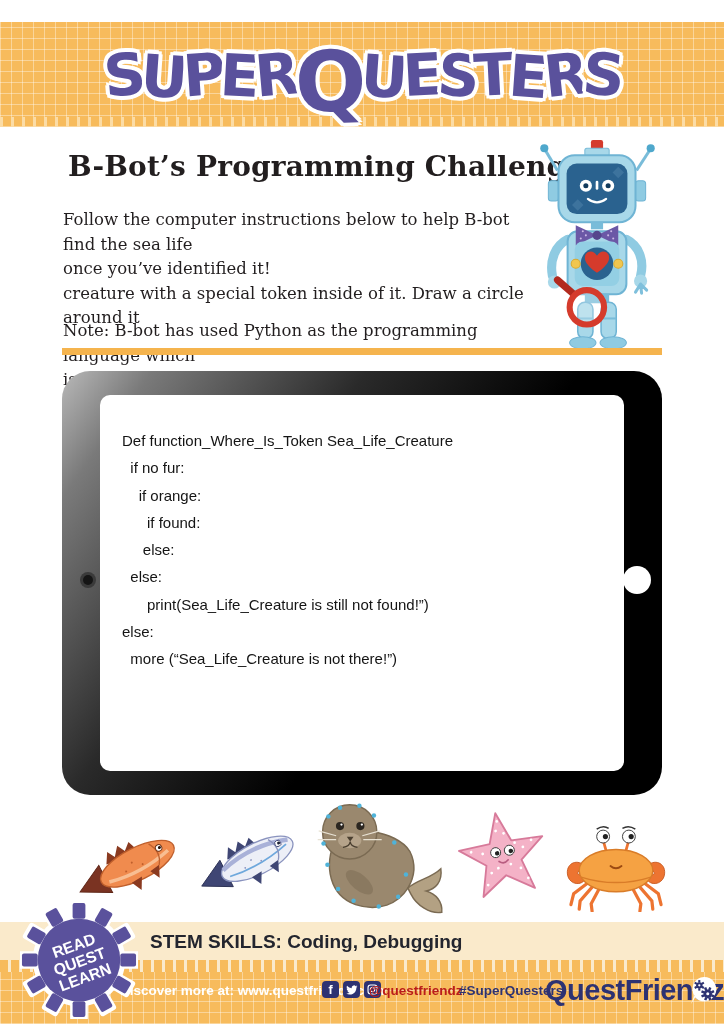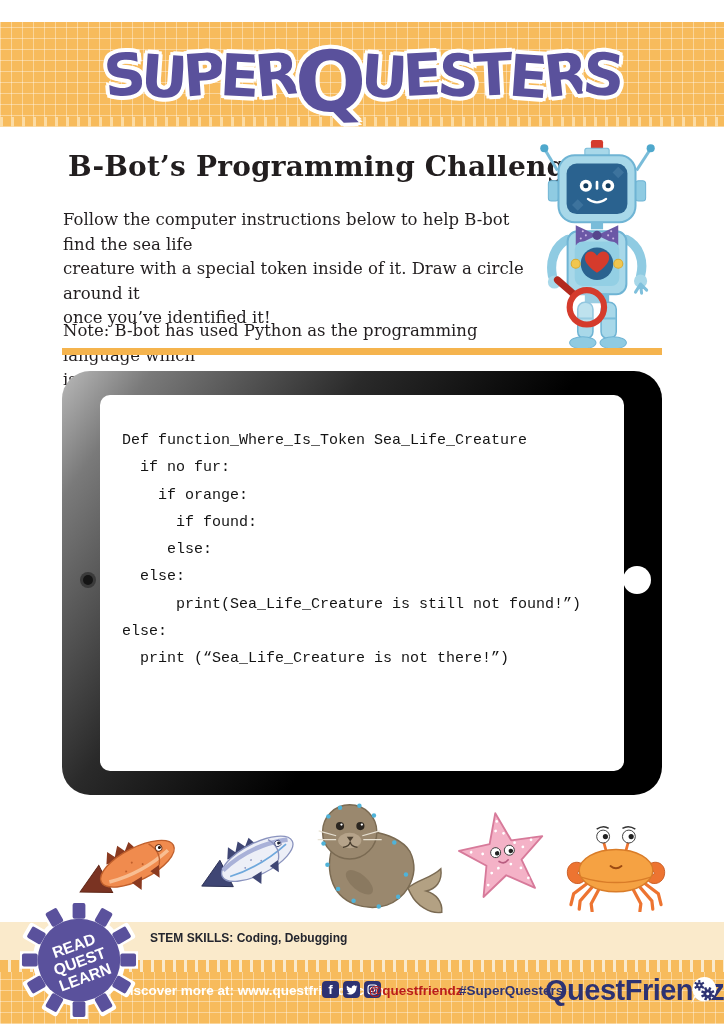--- a/index.html
+++ b/index.html
@@ -30,34 +30,34 @@
   .divider{position:absolute;left:62px;top:348px;width:600px;height:7px;background:#F5B44E;}
   .robot{position:absolute;left:521px;top:140px;width:152px;height:210px;}
 
   
   .tablet{position:absolute;left:62px;top:371px;width:600px;height:424px;border-radius:28px;
           background:linear-gradient(125deg,#b9b9b9 0%,#7a7a7a 10%,#2a2a2a 34%,#000 58%);}
   .screen{position:absolute;left:38px;top:24px;width:524px;height:376px;background:#fff;border-radius:10px;}
   .cam{position:absolute;left:21px;top:204px;width:10px;height:10px;border-radius:50%;
        background:#151515;box-shadow:0 0 0 3px #3a3a3a;}
   .home{position:absolute;left:561px;top:195px;width:28px;height:28px;border-radius:50%;background:#fff;}
-  .code{position:absolute;left:22px;top:32px;font-family:Liberation Mono, monospace;
+  .code{position:absolute;left:22px;top:32px;font-family:Liberation Sans, sans-serif;
         font-size:15px;line-height:27.3px;color:#141414;}
   .code-line{white-space:pre;}
 
   
   .creature{position:absolute;}
   .fish{transform:rotate(-27deg);}
 
   
   .stem-band{position:absolute;left:0;top:922px;width:724px;height:50px;background:#FAEACB;}
   .stem-ticks{position:absolute;left:0;bottom:0;width:100%;height:12px;
         background:repeating-linear-gradient(90deg,#F7BB5C 0 8px,#FAEACB 8px 11px);}
   .stem-text{position:absolute;left:130px;top:931px;font-family:"Liberation Sans",sans-serif;
-        font-weight:bold;font-size:12px;color:#23252E;padding-left:20px;}
+        font-weight:bold;font-size:19px;color:#23252E;padding-left:20px;}
   .footer-band{top:972px;height:52px;}
   .badge{position:absolute;left:20px;top:901px;width:118px;height:118px;z-index:5;}
   .ftxt{position:absolute;font-family:"Liberation Sans",sans-serif;font-weight:bold;}
   .discover{left:120px;top:983px;font-size:13.5px;color:#fff;}
   .handle{left:369px;top:983px;font-size:13.5px;color:#b91c1c;}
   .hashtag{left:459px;top:983px;font-size:13.5px;color:#2D3272;}
   .brand{left:545px;top:974px;font-size:29px;color:#2D3272;letter-spacing:-.5px;}
   .soc{position:absolute;top:981px;width:17px;height:17px;border-radius:4px;background:#2D3272;
        display:flex;align-items:center;justify-content:center;}
   .soc-fb{left:322px;}.soc-tw{left:343px;}.soc-ig{left:364px;}
@@ -84,22 +84,22 @@
     <span class="lt" style="transform:rotate(5deg) translateY(1px)">S</span>
     <span class="lt" style="transform:rotate(-3deg)">T</span>
     <span class="lt" style="transform:rotate(4deg) translateY(2px)">E</span>
     <span class="lt" style="transform:rotate(-6deg)">R</span>
     <span class="lt" style="transform:rotate(5deg)">S</span>
   </div>
 
   <h1 class="title" style="margin:0">B-Bot’s Programming Challenge</h1>
   <div class="para para-1">
     <div>Follow the computer instructions below to help B-bot find the sea life</div>
+    <div>once you’ve identified it!</div>
     <div>creature with a special token inside of it. Draw a circle around it</div>
-    <div>once you’ve identified it!</div>
   </div>
   <div class="para para-2">
     <div>Note: B-bot has used Python as the programming language which</div>
     <div>is one of the most well-known programming languages.</div>
   </div>
 
   <svg class="robot" viewBox="0 0 150 207">
     <line x1="36" y1="30" x2="24" y2="10" stroke="#79BCD9" stroke-width="3"></line>
       <circle cx="23" cy="8" r="4" fill="#4FA8CC"></circle>
     <line x1="114" y1="30" x2="127" y2="10" stroke="#79BCD9" stroke-width="3"></line>
@@ -156,21 +156,21 @@
     <div class="screen">
       <div class="code">
         <div class="code-line">Def function_Where_Is_Token Sea_Life_Creature</div>
         <div class="code-line">  if no fur:</div>
         <div class="code-line">    if orange:</div>
         <div class="code-line">      if found:</div>
         <div class="code-line">     else:</div>
         <div class="code-line">  else:</div>
         <div class="code-line">      print(Sea_Life_Creature is still not found!”)</div>
         <div class="code-line">else:</div>
-        <div class="code-line">  print (“Sea_Life_Creature is not there!”)</div>
+        <div class="code-line">  more (“Sea_Life_Creature is not there!”)</div>
       </div>
     </div>
     <div class="cam"></div>
     <div class="home"></div>
   </div>
 
   <svg class="creature fish" style="left:70px;top:822px" width="126" height="86" viewBox="0 0 140 90">
     <path d="M4 45 L36 28 L36 62 Z" fill="#7A3322" stroke="#5E2617"></path>
     <path d="M44 31 L51 19 L56 28 L64 18 L69 27 L77 20 L81 30 L60 34 Z" fill="#8A3A20"></path>
     <ellipse cx="75" cy="46" rx="45" ry="18" fill="#F08B4E" stroke="#BF5F2C" stroke-width="1.5"></ellipse>

